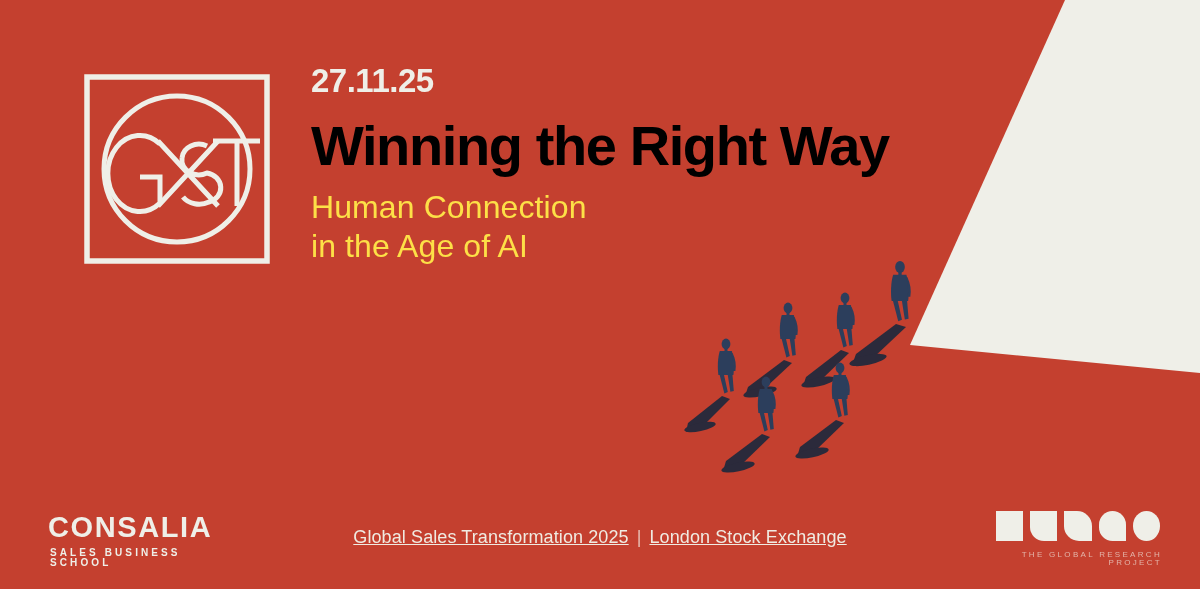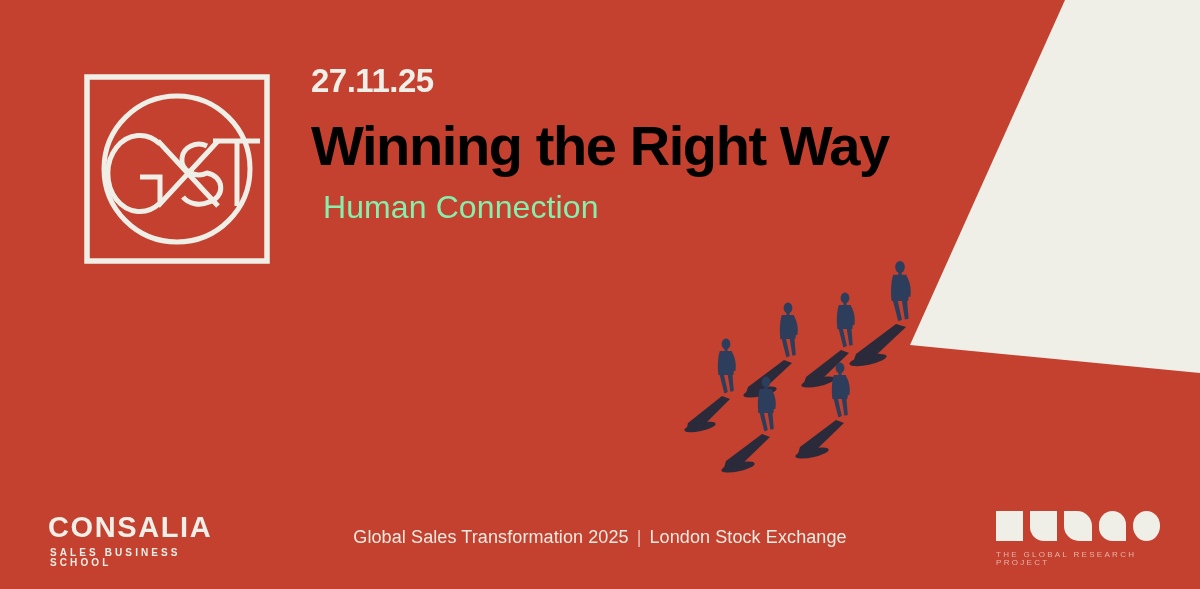--- a/index.html
+++ b/index.html
@@ -58,23 +58,23 @@
     letter-spacing: -1.4px;
     color: #000000;
     line-height: 1.02;
     margin: 0 0 14px 0;
     white-space: nowrap;
   }
   .event-subtitle {
     font-size: 32px;
     font-weight: 300;
     letter-spacing: 0.1px;
-    color: #86efac;
+    color: #fde047;
     line-height: 1.22;
-    margin: 12px;
+    margin: 0;
   }
   .event-subtitle span { display: block; }
 
   
   .figures {
     position: absolute;
     left: 0; top: 0;
     width: 1200px;
     height: 589px;
     pointer-events: none;
@@ -114,20 +114,21 @@
     text-align: center;
     pointer-events: none;
   }
   .footer-center-inner {
     display: inline-block;
     font-size: 18px;
     font-weight: 400;
     letter-spacing: 0.1px;
     color: #F0EBE2;
     line-height: 1;
+    text-decoration: underline;
   }
   .footer-sep {
     display: inline-block;
     padding: 0 8px;
     color: #E7BDB2;
   }
 
   .grp {
     position: absolute;
     left: 996px;
@@ -150,21 +151,21 @@
   .grp-shape.s3 { border-radius: 0 15px 0 15px; }
   .grp-shape.s4 { border-radius: 15px 15px 0 15px; }
   .grp-shape.s5 { border-radius: 50%; }
   .grp-tagline {
     margin: 10px 0 0 0;
     font-size: 8px;
     font-weight: 400;
     letter-spacing: 2.3px;
     color: #E3B3A8;
     line-height: 1;
-    text-align: left;
+    text-align: right;
     width: 166px;
   }
 </style>
 </head>
 <body>
 
 <div id="banner">
 
   <svg class="wedge" viewBox="0 0 1200 589" aria-hidden="true">
     <polygon points="1065,0 1200,0 1200,373 910,345" fill="#EFEFE8"></polygon>
@@ -186,20 +187,21 @@
 
       <path d="M 74 67 L 134 132 M 134 67 L 74 132"></path>
     </g>
   </svg>
 
   <div class="header-text">
     <p class="event-date">27.11.25</p>
     <h1 class="event-title">Winning the Right Way</h1>
     <p class="event-subtitle">
       <span>Human Connection</span>
+      <span>in the Age of AI</span>
     </p>
   </div>
 
   <svg class="figures" viewBox="0 0 1200 589" aria-hidden="true">
     <defs>
 
       <g id="walker">
 
         <ellipse cx="0" cy="-50" rx="4.4" ry="5.4"></ellipse>
 

